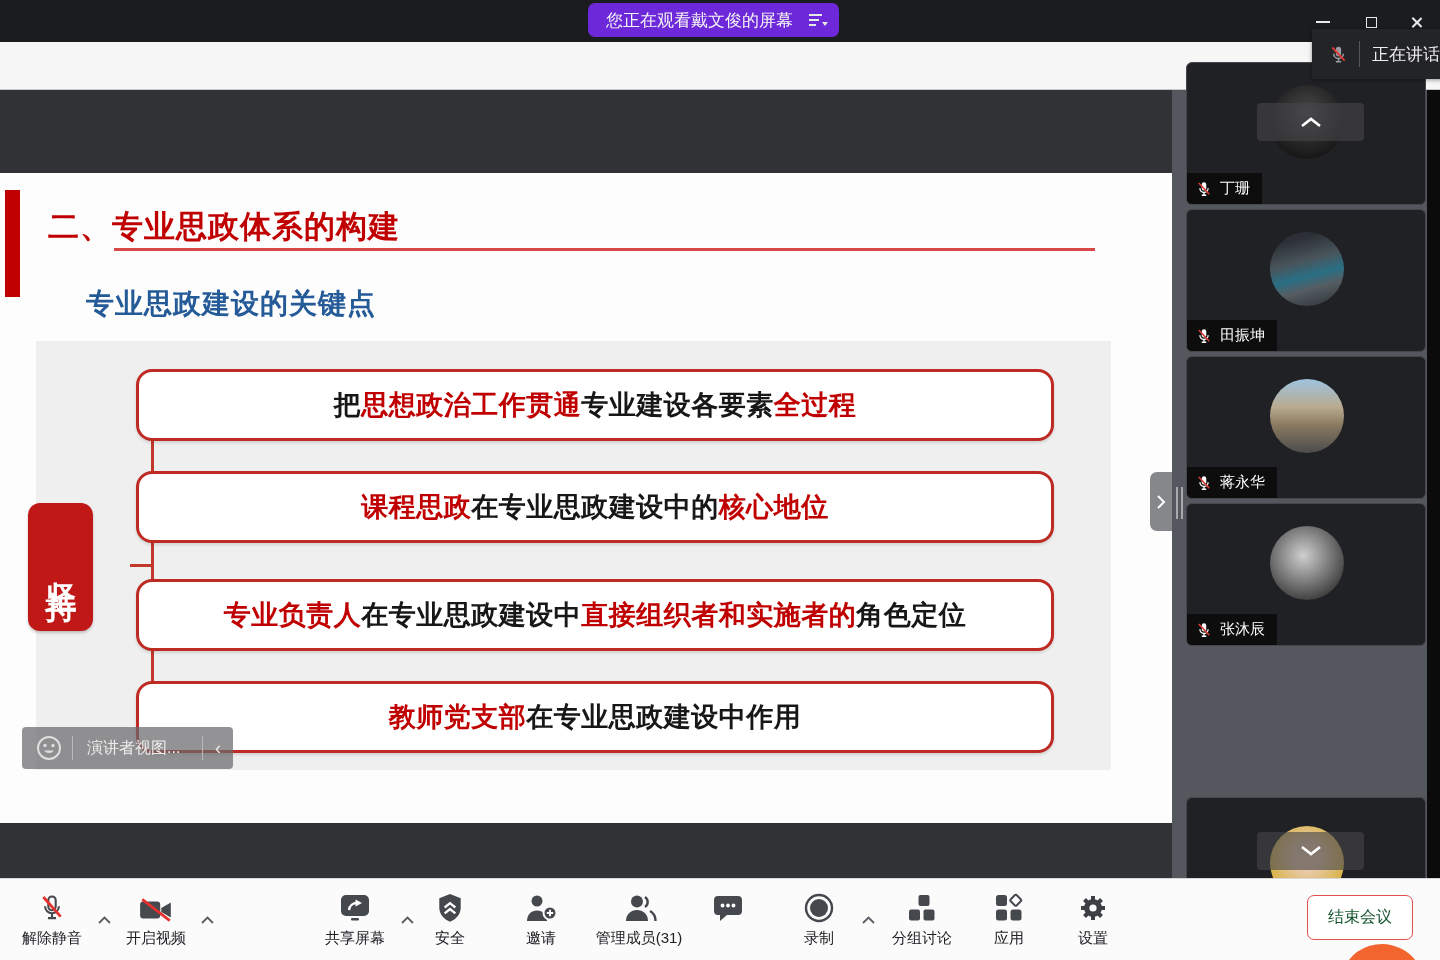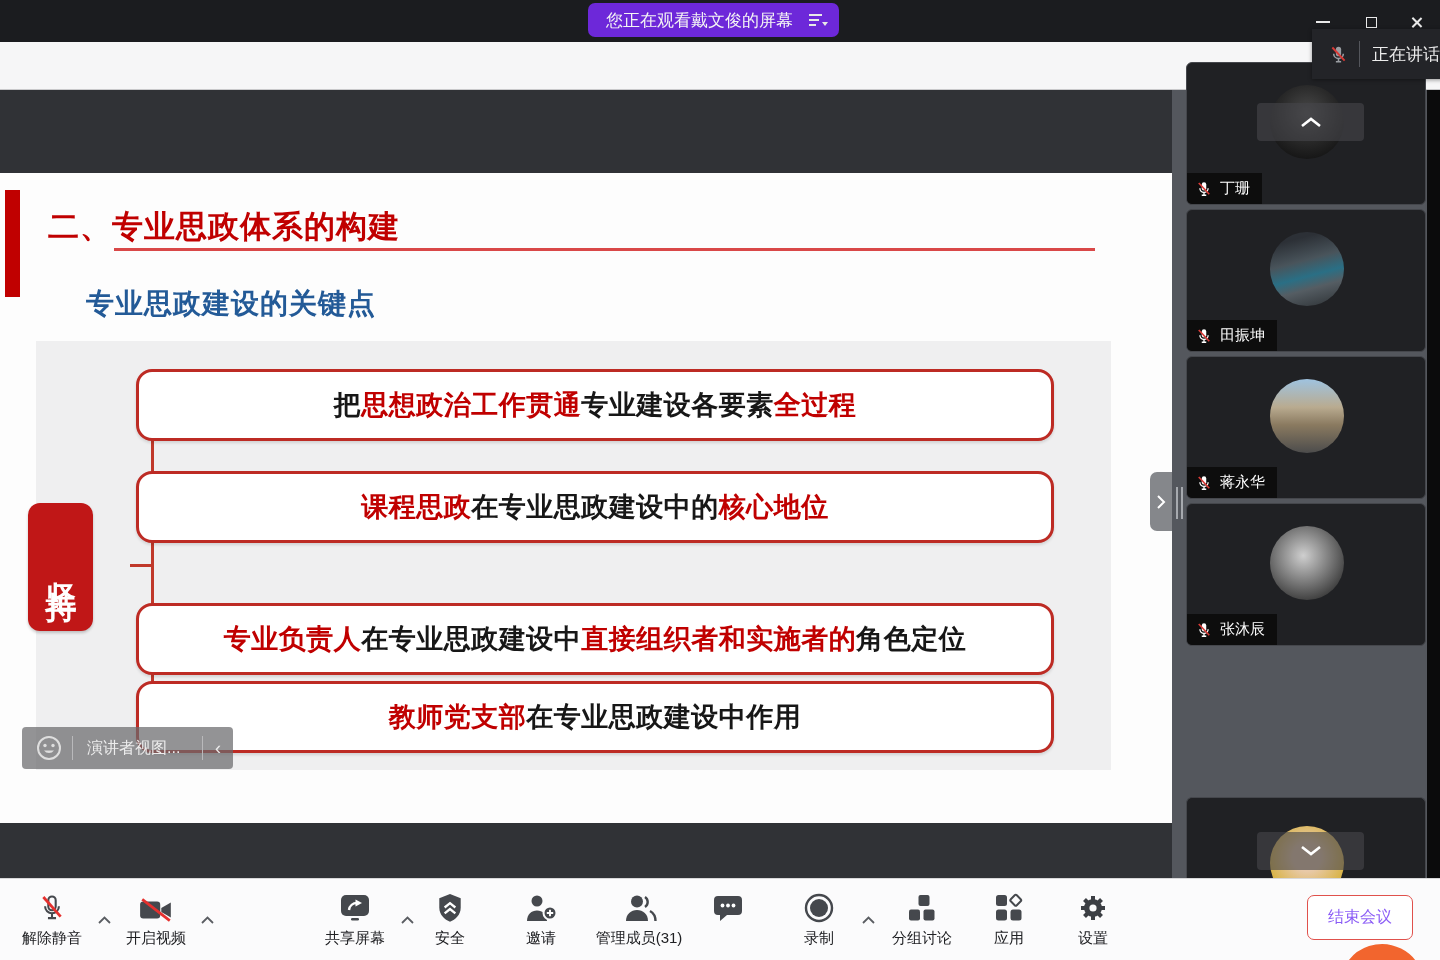--- a/index.html
+++ b/index.html
@@ -77,21 +77,21 @@
   #scroll-grip { left:1176px; top:487px; width:7px; height:32px; display:flex; gap:3px; cursor:grab; }
   #scroll-grip i { width:2px; height:32px; background:#a6a9ae; }
 
   
   #toolbar { left:0; top:878px; width:1440px; height:82px; background:#fbfbfc; border-top:1px solid #d8d8da; }
   .tb-item { position:absolute; top:12px; display:flex; flex-direction:column; align-items:center; cursor:pointer; }
   .tb-item .ic { height:32px; display:flex; align-items:flex-end; justify-content:center; }
   .tb-item .lb { margin-top:6px; font-size:15px; color:#202124; white-space:nowrap; }
   .tb-chevron { position:absolute; top:32px; cursor:pointer; }
   #end-btn { left:1307px; top:16px; width:106px; height:45px; background:#fff; border:1px solid #e0514c;
-    border-radius:7px; color:#8b5cf6; font-size:16px; display:flex; align-items:center; justify-content:center;
+    border-radius:7px; color:#14532d; font-size:16px; display:flex; align-items:center; justify-content:center;
     cursor:pointer; }
   #mascot { left:1340px; top:944px; width:84px; height:84px; border:16px solid #f2652e; border-radius:50%;
     transform:rotate(-18deg); z-index:2; }
 </style>
 </head>
 <body>
 
 <div id="app">
 
   <div class="abs" id="titlebar">
@@ -189,21 +189,21 @@
         <span class="seg dark">把</span>
           <span class="seg red">思想政治工作贯通</span>
           <span class="seg dark">专业建设各要素</span>
           <span class="seg red">全过程</span>
       </div>
       <div class="abs kbox" style="top:298px;">
         <span class="seg red">课程思政</span>
           <span class="seg dark">在专业思政建设中的</span>
           <span class="seg red">核心地位</span>
       </div>
-      <div class="abs kbox" style="top:406px;margin-top:24px;">
+      <div class="abs kbox" style="top:406px;">
         <span class="seg red">专业负责人</span>
           <span class="seg dark">在专业思政建设中</span>
           <span class="seg red">直接组织者和实施者的</span>
           <span class="seg dark">角色定位</span>
       </div>
       <div class="abs kbox" style="top:508px;">
         <span class="seg red">教师党支部</span>
           <span class="seg dark">在专业思政建设中</span>
           <span class="seg dark">作用</span>
       </div>

